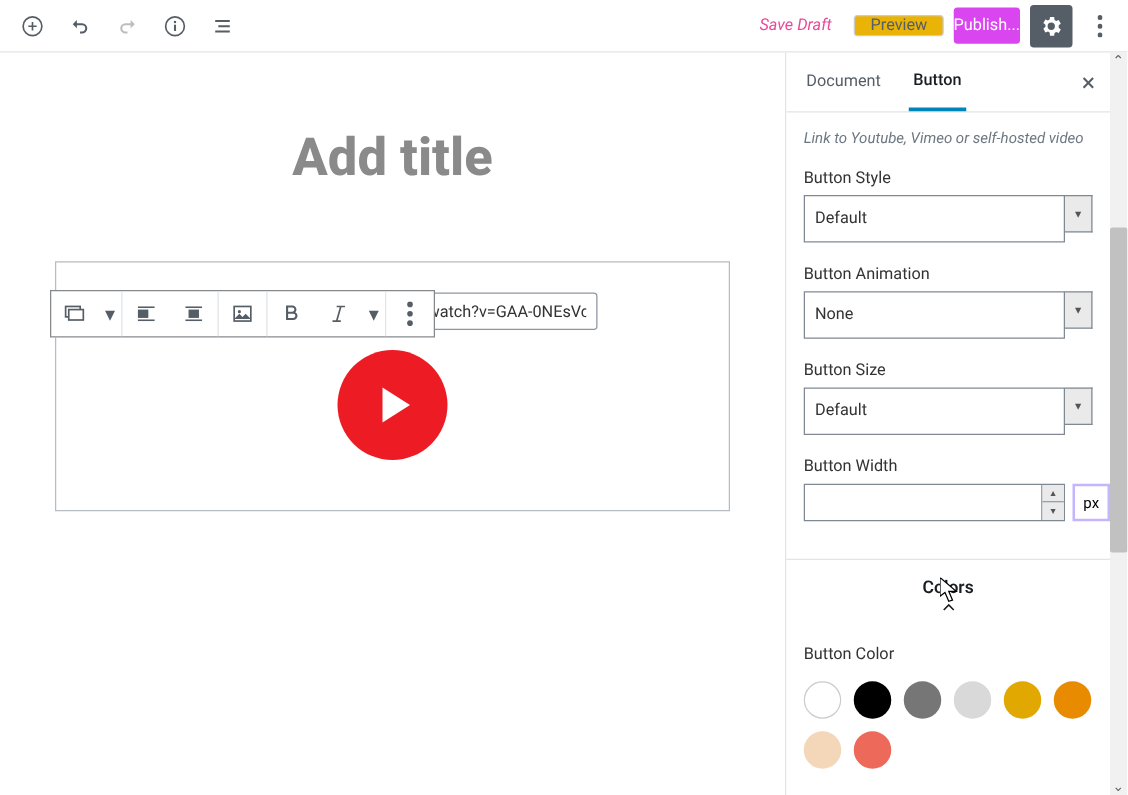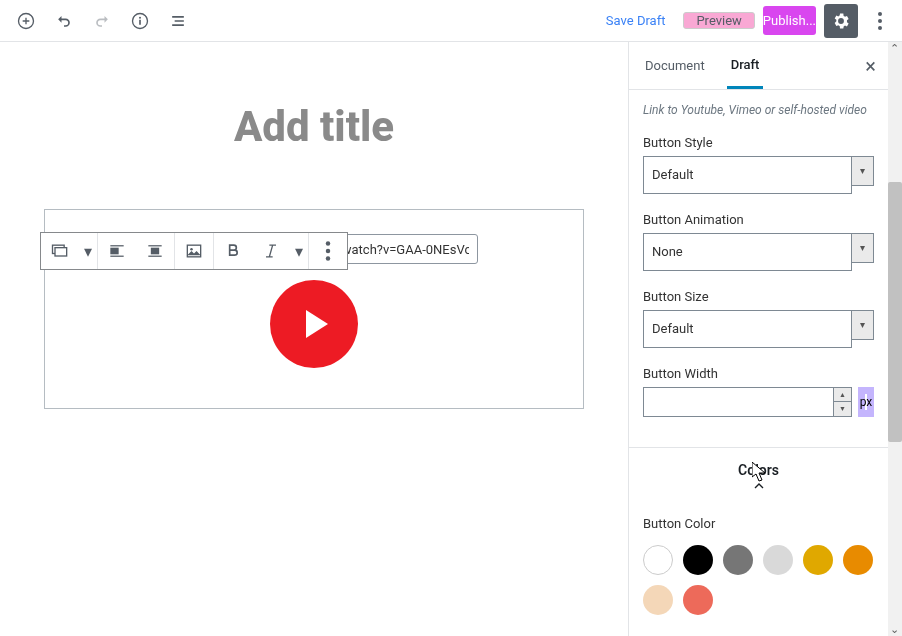--- a/index.html
+++ b/index.html
@@ -3,22 +3,22 @@
 <meta charset="utf-8">
 <style>
 * { box-sizing: border-box; margin: 0; padding: 0; font-family: -apple-system, BlinkMacSystemFont, "Segoe UI", Roboto, sans-serif; }
 body { width: 902px; height: 636px; background: #fff; position: relative; overflow: hidden; }
 
 .topbar { height: 42px; border-bottom: 1px solid #e2e4e7; display: flex; align-items: center; padding: 0 8px; justify-content: space-between; }
 .topbar-left { display: flex; align-items: center; gap: 2px; }
 .topbar-right { display: flex; align-items: center; gap: 8px; }
 .icon-btn { width: 36px; height: 36px; display: flex; align-items: center; justify-content: center; color: #555d66; cursor: pointer; border-radius: 3px; }
 .icon-btn svg { width: 20px; height: 20px; fill: currentColor; }
-.save-draft { color: #3b82f6; font-size: 13px; cursor: pointer; padding: 6px 10px; }
-.preview-btn { border: 1px solid #ccc; background: #f9a8d4; color: #555d66; font-size: 13px; padding: 0 12px; cursor: pointer; border-radius: 3px; }
+.save-draft { color: #ec4899; font-size: 13px; cursor: pointer; padding: 6px 10px; font-style: italic; }
+.preview-btn { border: 1px solid #ccc; background: #eab308; color: #555d66; font-size: 13px; padding: 0 12px; cursor: pointer; border-radius: 3px; }
 .publish-btn { background: #d946ef; color: #fff; border: none; font-size: 13px; padding: 7px 0; cursor: pointer; border-radius: 3px; }
 .settings-btn { background: #555d66; color: #fff; width: 34px; height: 34px; display: flex; align-items: center; justify-content: center; border-radius: 3px; cursor: pointer; }
 .settings-btn svg { width: 20px; height: 20px; fill: #fff; }
 .more-btn { width: 28px; height: 34px; display: flex; align-items: center; justify-content: center; color: #555d66; cursor: pointer; }
 
 .main { display: flex; height: 594px; }
 .editor { flex: 1; padding-top: 60px; display: flex; flex-direction: column; align-items: center; position: relative; }
 .title { font-size: 42px; font-weight: 800; color: #8a8a8a; margin-bottom: 20px; text-align: center; }
 
 .block-toolbar { border: 1px solid #86898c; background: #fff; display: flex; align-items: center; height: 38px; position: absolute; top: 190px; left: 40px; }
@@ -54,21 +54,21 @@
 .select-wrap { display: flex; }
 .select { flex: 1; height: 38px; border: 1px solid #7e8993; background: #fff; font-size: 13px; padding: 0 8px; display: flex; align-items: center; color: #333; }
 .select-btn { width: 22px; height: 30px; border: 1px solid #7e8993; border-left: none; background: #eaeaea; display: flex; align-items: center; justify-content: center; color: #555; cursor: pointer; font-size: 10px; }
 .width-row { display: flex; gap: 6px; }
 .num-input-wrap { flex: 1; display: flex; border: 1px solid #7e8993; height: 30px; }
 .num-input { flex: 1; border: none; padding: 0 6px; }
 .spinner { width: 18px; display: flex; flex-direction: column; border-left: 1px solid #7e8993; }
 .spinner div { flex: 1; background: #eaeaea; display: flex; align-items: center; justify-content: center; font-size: 7px; color: #555; cursor: pointer; }
 .spinner div:first-child { border-bottom: 1px solid #7e8993; }
 .unit-wrap { display: flex; }
-.unit { width: 16px; height: 30px; border: 7px solid #c4b5fd; display: flex; align-items: center; justify-content: center; font-size: 12px; }
+.unit { width: 30px; height: 30px; border: 2px solid #c4b5fd; display: flex; align-items: center; justify-content: center; font-size: 12px; }
 
 .section-header { display: flex; justify-content: space-between; align-items: center; padding: 14px 14px; border-top: 1px solid #e2e4e7; cursor: pointer; flex-direction: column; }
 .section-title { font-size: 14px; font-weight: 600; color: #191e23; }
 .swatches { display: flex; flex-wrap: wrap; gap: 10px; padding: 0 14px; }
 .swatch { width: 30px; height: 30px; border-radius: 50%; cursor: pointer; }
 .swatch.outline { border: 1px solid #ccc; background: #fff; }
 
 .cursor { position: absolute; top: 462px; left: 752px; pointer-events: none; }
 </style>
 </head>
@@ -194,21 +194,21 @@
         <input class="url-input" value="https://www.youtube.com/watch?v=GAA-0NEsVcl" style="">
       </div>
       <div class="play-circle"></div>
     </div>
   </div>
 
   <div class="sidebar">
     <div class="sidebar-inner">
       <div class="tabs">
         <div class="tab">Document</div>
-        <div class="tab active">Draft</div>
+        <div class="tab active">Button</div>
         <div class="close">×</div>
       </div>
       <div class="panel">
         <div class="hint">Link to Youtube, Vimeo or self-hosted video</div>
 
         <div class="field">
           <span class="field-label">Button Style</span>
           <div class="select-wrap">
             <div class="select">Default</div>
             <div class="select-btn">▾</div>

